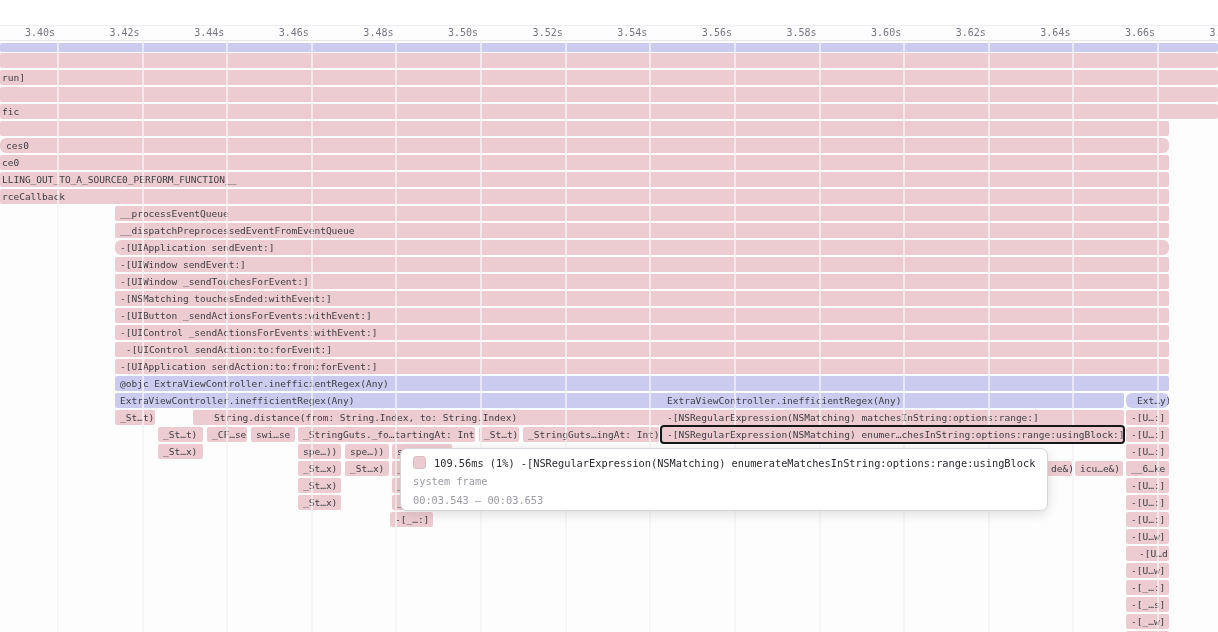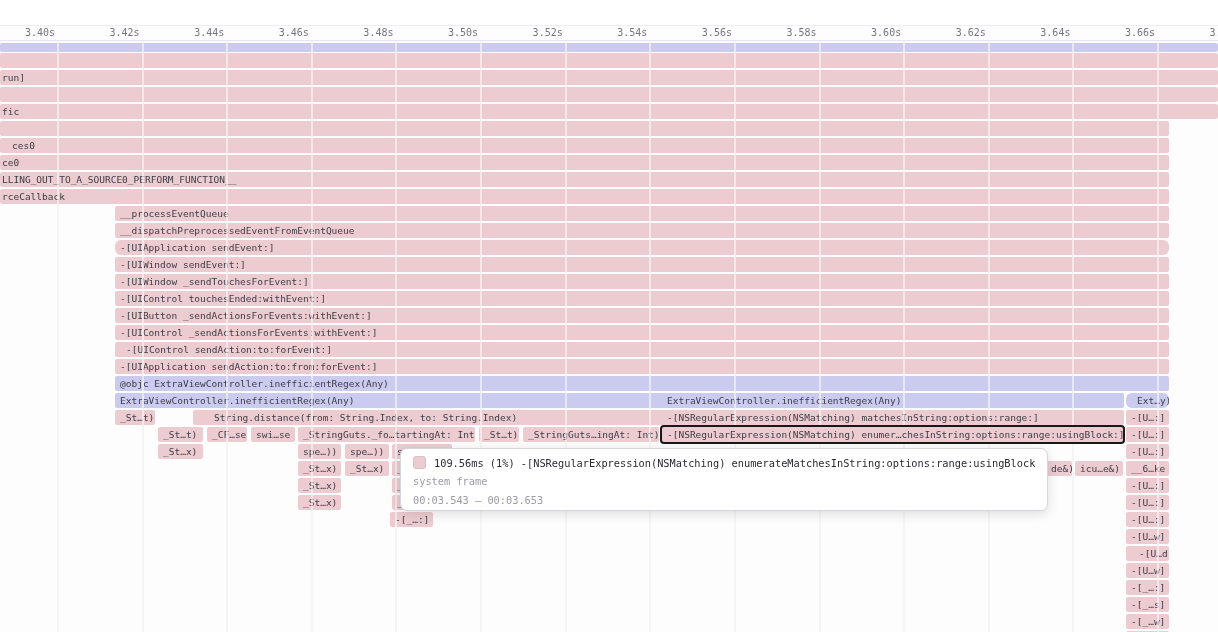--- a/index.html
+++ b/index.html
@@ -60,30 +60,30 @@
       <div class="gridl" style="left: 1072.44px;"></div>
       <div class="gridl over" style="left: 1072.44px;"></div>
       <div class="gridl" style="left: 1157.06px;"></div>
       <div class="gridl over" style="left: 1157.06px;"></div>
       <div class="bar v" style="left: 0px; top: 43px; width: 1218px; height: 9px; padding-left: 2px;"></div>
       <div class="bar p" style="left: 0px; top: 53px; width: 1218px; padding-left: 2px;"></div>
       <div class="bar p" style="left: 0px; top: 70px; width: 1218px; padding-left: 2px;">run]</div>
       <div class="bar p" style="left: 0px; top: 87px; width: 1218px; padding-left: 2px;"></div>
       <div class="bar p" style="left: 0px; top: 104px; width: 1218px; padding-left: 2px;">fic</div>
       <div class="bar p" style="left: 0px; top: 121px; width: 1169px; padding-left: 2px;"></div>
-      <div class="bar p" style="left: 0px; top: 138px; width: 1169px; padding-left: 12px;">ces0</div>
+      <div class="bar p" style="left: 0px; top: 138px; width: 1169px; padding-left: 6px; border-radius: 6px;">ces0</div>
       <div class="bar p" style="left: 0px; top: 155px; width: 1169px; padding-left: 2px;">ce0</div>
       <div class="bar p" style="left: 0px; top: 172px; width: 1169px; padding-left: 2px;">LLING_OUT_TO_A_SOURCE0_PERFORM_FUNCTION__</div>
       <div class="bar p" style="left: 0px; top: 189px; width: 1169px; padding-left: 2px;">rceCallback</div>
       <div class="bar p" style="left: 115px; top: 206px; width: 1054px; padding-left: 5px;">__processEventQueue</div>
       <div class="bar p" style="left: 115px; top: 223px; width: 1054px; padding-left: 5px;">__dispatchPreprocessedEventFromEventQueue</div>
       <div class="bar p" style="left: 115px; top: 240px; width: 1054px; padding-left: 5px; border-radius: 6px;">-[UIApplication sendEvent:]</div>
       <div class="bar p" style="left: 115px; top: 257px; width: 1054px; padding-left: 5px;">-[UIWindow sendEvent:]</div>
       <div class="bar p" style="left: 115px; top: 274px; width: 1054px; padding-left: 5px;">-[UIWindow _sendTouchesForEvent:]</div>
-      <div class="bar p" style="left: 115px; top: 291px; width: 1054px; padding-left: 5px;">-[UIControl touchesEnded:withEvent:]</div>
+      <div class="bar p" style="left: 115px; top: 291px; width: 1054px; padding-left: 5px;">-[NSMatching touchesEnded:withEvent:]</div>
       <div class="bar p" style="left: 115px; top: 308px; width: 1054px; padding-left: 5px;">-[UIButton _sendActionsForEvents:withEvent:]</div>
       <div class="bar p" style="left: 115px; top: 325px; width: 1054px; padding-left: 5px;">-[UIControl _sendActionsForEvents:withEvent:]</div>
       <div class="bar p" style="left: 115px; top: 342px; width: 1054px; padding-left: 11px;">-[UIControl sendAction:to:forEvent:]</div>
       <div class="bar p" style="left: 115px; top: 359px; width: 1054px; padding-left: 5px;">-[UIApplication sendAction:to:from:forEvent:]</div>
       <div class="bar v" style="left: 115px; top: 376px; width: 1054px; padding-left: 5px;">@objc ExtraViewController.inefficientRegex(Any)</div>
       <div class="bar v" style="left: 115px; top: 393px; width: 1009px; padding-left: 5px;">ExtraViewController.inefficientRegex(Any)<span class="lbl2" style="left: 552px;">ExtraViewController.inefficientRegex(Any)</span></div>
       <div class="bar v" style="left: 1126px; top: 393px; width: 43px; padding-left: 11px; border-radius: 6px;">Ext…y)</div>
       <div class="bar p" style="left: 115px; top: 410px; width: 40px; padding-left: 5px;">_St…t)</div>
       <div class="bar p" style="left: 158px; top: 410px; width: 502px; padding-left: 21px; margin-left: 35px;">String.distance(from: String.Index, to: String.Index)</div>
       <div class="bar p" style="left: 662px; top: 410px; width: 462px; padding-left: 5px;">-[NSRegularExpression(NSMatching) matchesInString:options:range:]</div>

